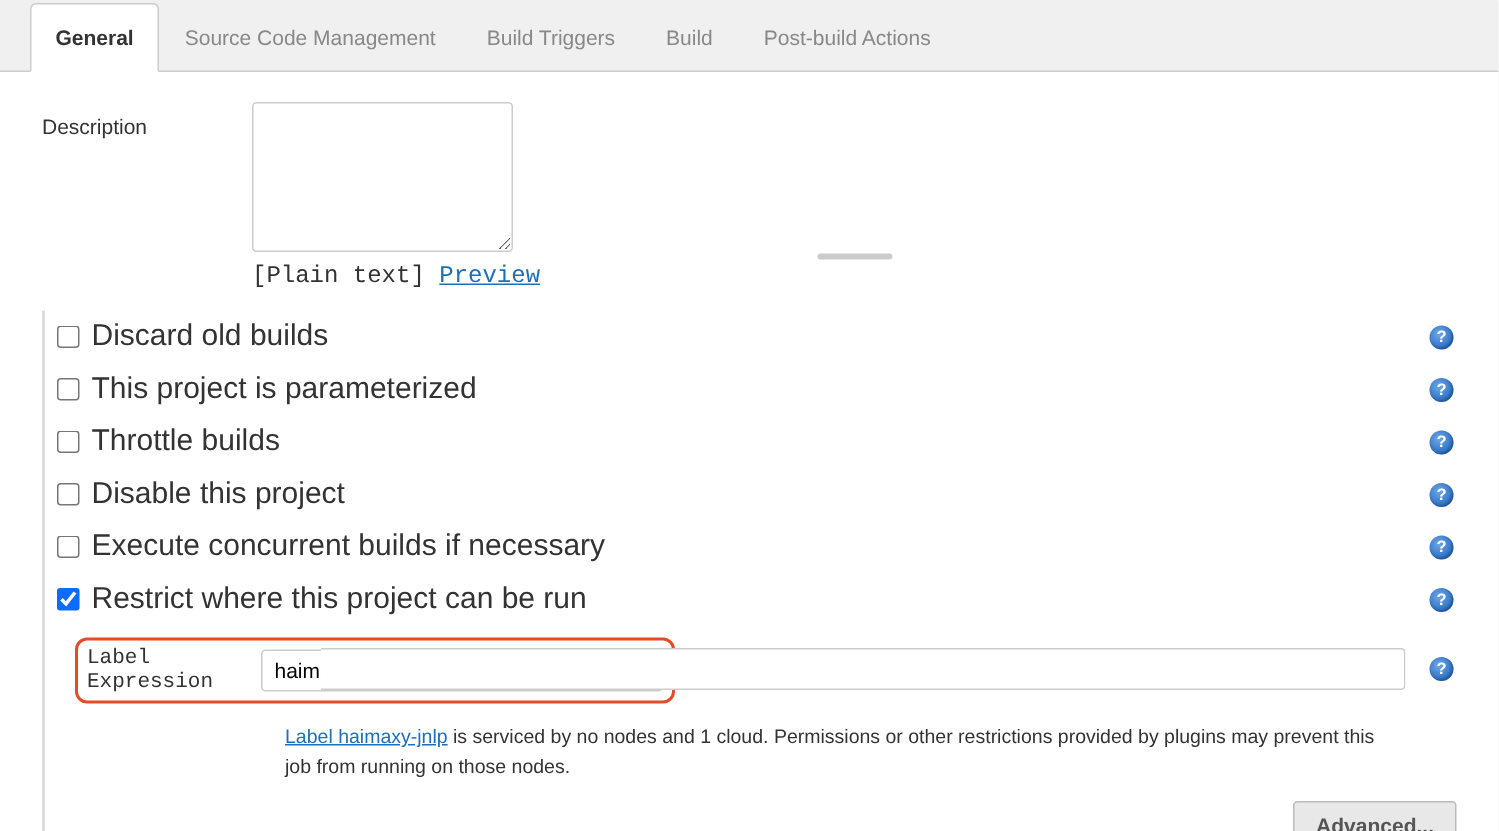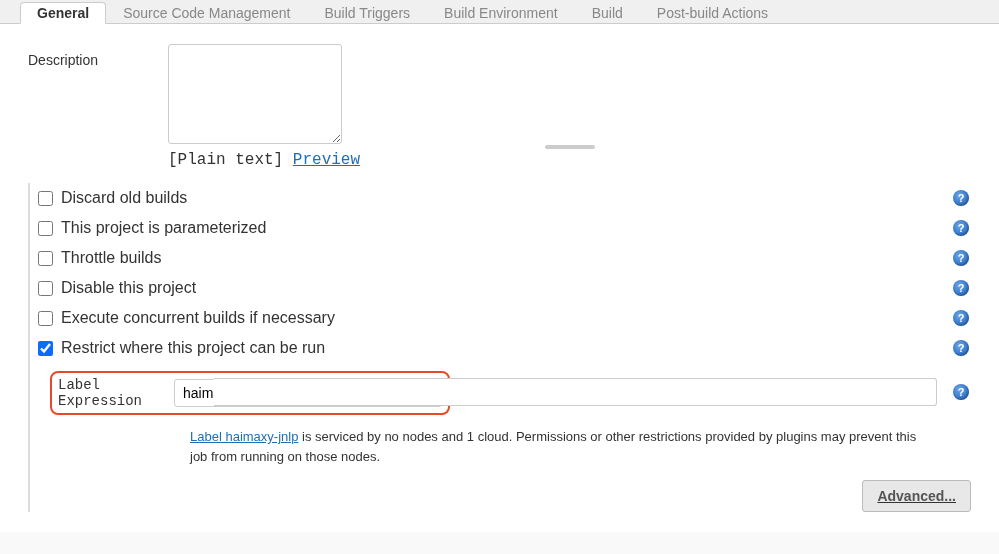--- a/index.html
+++ b/index.html
@@ -17,21 +17,21 @@
     background: #f0f0f0;
     padding-top: 2px;
   }
   .tabs {
     display: flex;
     padding-left: 20px;
     border-bottom: 1px solid #ccc;
     background: #f0f0f0;
   }
   .tab {
-    padding: 2px 16px;
+    padding: 14px 16px;
     color: #888;
     cursor: pointer;
     border: 1px solid transparent;
     border-bottom: none;
     margin-bottom: -1px;
     border-radius: 4px 4px 0 0;
     font-size: 14px;
   }
   .tab.active {
     background: #fff;
@@ -85,21 +85,21 @@
     align-items: center;
     padding: 6px 0;
     position: relative;
   }
   .opt input[type=checkbox] {
     width: 15px;
     height: 15px;
     margin: 0 8px 0 0;
     accent-color: #0b6cff;
   }
-  .opt-label { color: #333; font-size: 16px; }
+  .opt-label { color: #333; font-size: 20px; }
   .help-icon {
     position: absolute;
     right: 2px;
     top: 50%;
     transform: translateY(-50%);
     width: 16px;
     height: 16px;
     border-radius: 50%;
     background: radial-gradient(circle at 40% 35%, #6ea8e8 0%, #2b6fc2 70%);
     color: #fff;
@@ -202,21 +202,20 @@
 </style>
 </head>
 <body>
 
 <div class="page">
 
   <div class="tabs">
     <div class="tab active">General</div>
     <div class="tab">Source Code Management</div>
     <div class="tab">Build Triggers</div>
-    <div class="tab">Build Environment</div>
     <div class="tab">Build</div>
     <div class="tab">Post-build Actions</div>
   </div>
 
   <div class="panel">
 
     <div class="form-row">
       <div class="form-label">Description</div>
       <div style="flex:1">
         <div class="textarea-grip">

